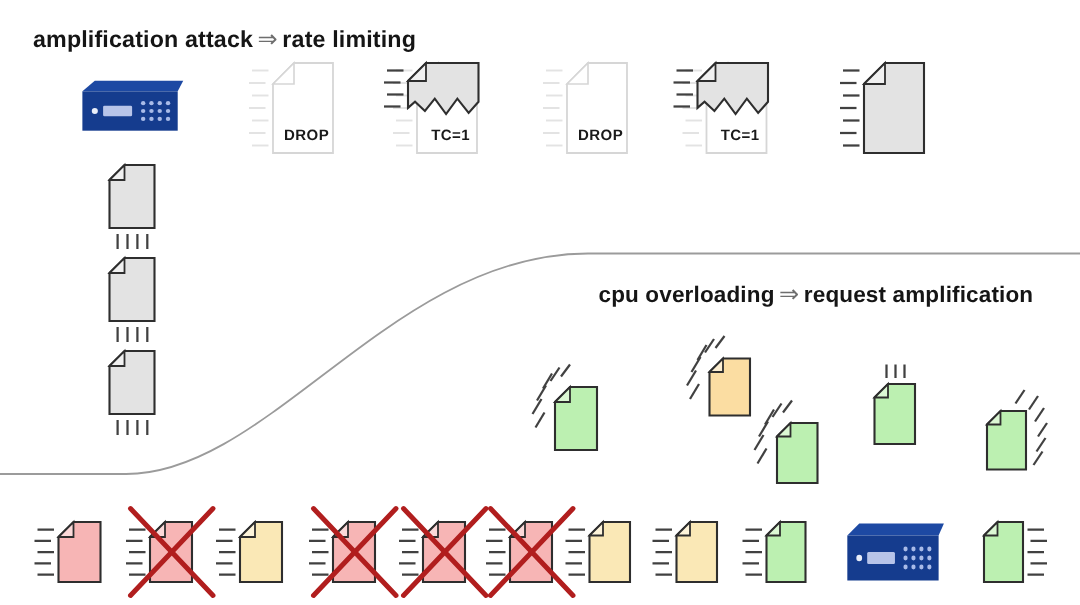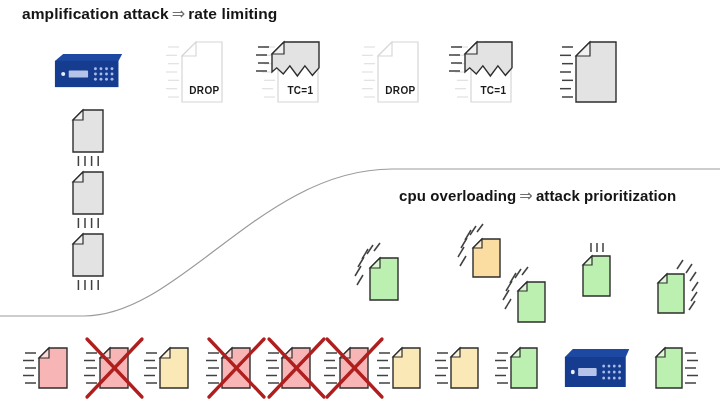--- a/index.html
+++ b/index.html
@@ -1,36 +1,36 @@
 <!DOCTYPE html>
 <html><head>
 <meta charset="utf-8">
 <style>
   html,body{margin:0;padding:0;background:#ffffff;}
   .stage{
     position:relative;width:720px;height:403px;background:#ffffff;overflow:hidden;
     font-family:"Liberation Sans","DejaVu Sans",sans-serif;
   }
   .title{position:absolute;font-weight:700;font-size:15.5px;color:#151515;white-space:nowrap;letter-spacing:.1px;}
-  .t1{left:22px;top:4px;}
+  .t1{left:22px;top:16px;}
   .t2{left:399px;top:186px;font-size:15px;}
   .title .arrow{font-weight:400;padding:0 3px;font-size:16px;}
   #diagram{position:absolute;left:0;top:0;}
 </style>
 </head>
 <body>
 
 <div class="stage">
 
   <div class="title t1" style="color: rgb(21, 21, 21);">
     <span>amplification attack</span><span class="arrow" style="color: rgb(110, 110, 110);">⇒</span><span>rate limiting</span>
   </div>
 
   <div class="title t2" style="color: rgb(21, 21, 21);">
-    <span>cpu overloading</span><span class="arrow" style="color: rgb(110, 110, 110);">⇒</span><span>attack prioritization</span>
+    <span>cpu overloading</span><span class="arrow" style="color: rgb(110, 110, 110);">⇒</span><span>request amplification</span>
   </div>
 
   <svg id="diagram" width="720" height="403" viewBox="0 0 720 403">
       <path d="M0 316 H84 C180 316 262 169 392 169 H720" fill="none" stroke="#9b9b9b" stroke-width="1.2"></path>
       <g transform="translate(182,42)">
         <line x1="-14" y1="5" x2="-3" y2="5" stroke="#e3e3e3" stroke-width="1.3"></line>
         <line x1="-16" y1="13.333333333333334" x2="-5" y2="13.333333333333334" stroke="#e3e3e3" stroke-width="1.3"></line>
         <line x1="-14" y1="21.666666666666668" x2="-3" y2="21.666666666666668" stroke="#e3e3e3" stroke-width="1.3"></line>
         <line x1="-16" y1="30" x2="-5" y2="30" stroke="#e3e3e3" stroke-width="1.3"></line>
         <line x1="-14" y1="38.333333333333336" x2="-3" y2="38.333333333333336" stroke="#e3e3e3" stroke-width="1.3"></line>

